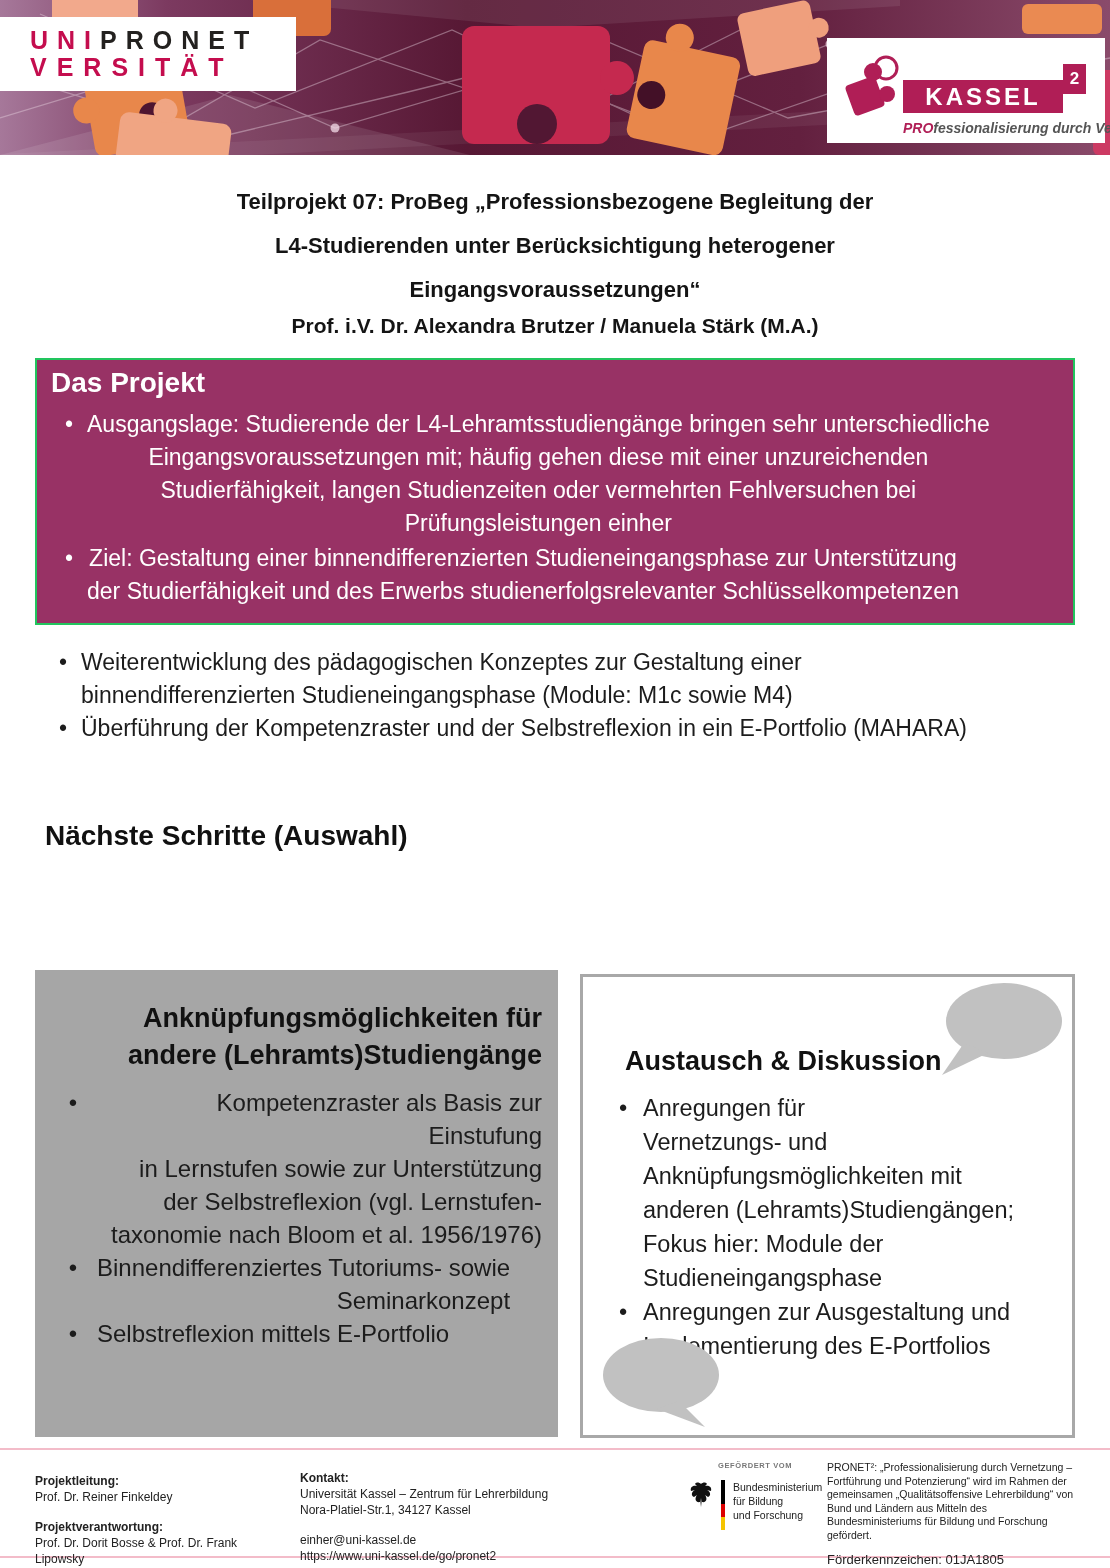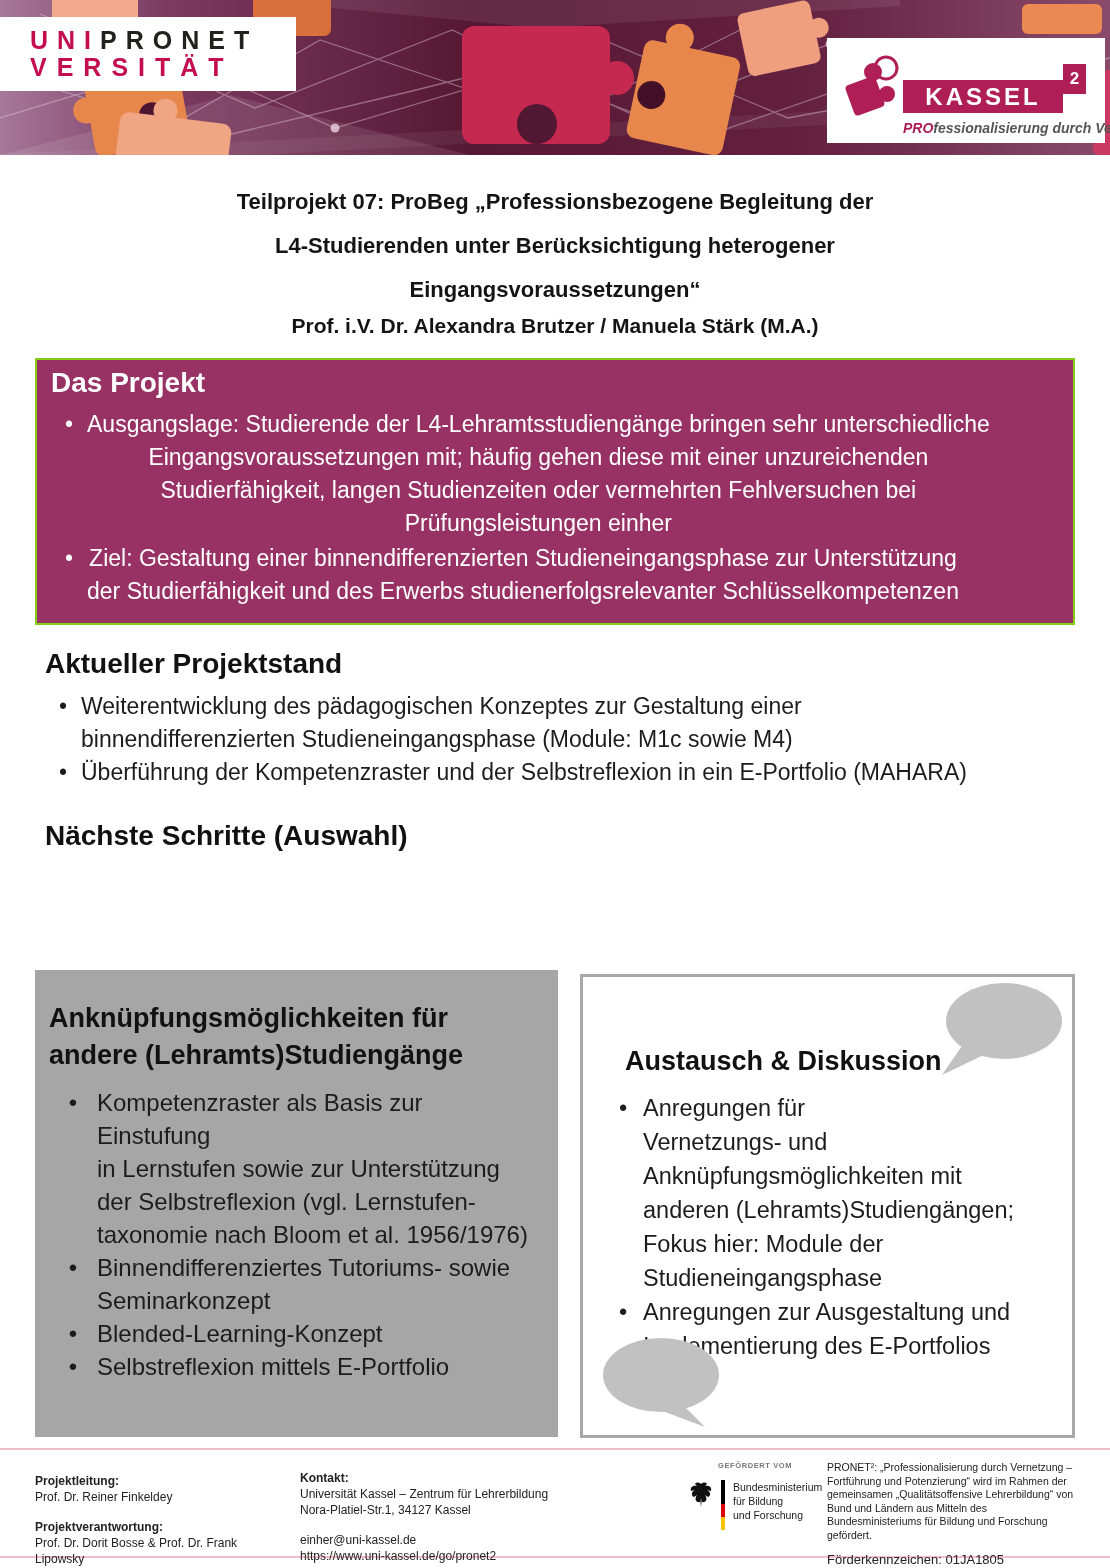--- a/index.html
+++ b/index.html
@@ -32,35 +32,35 @@
 
   
   ul.blist{list-style:none;margin:0;padding:0;}
   ul.blist li{display:flex;align-items:flex-start;}
   ul.blist .marker{flex:0 0 36px;text-align:center;}
   ul.blist .marker::before{content:"\2022";}
   .pre{white-space:pre-line;}
 
   
   .project-box{position:absolute;left:35px;top:358px;width:1040px;height:267px;box-sizing:border-box;
-               background:#983265;border:2px solid #84cc16;color:#fff;padding:2px 14px;overflow:hidden;}
+               background:#983265;border:2px solid #22c55e;color:#fff;padding:2px 14px;overflow:hidden;}
   .project-box h2{margin:2px 0 6px 0;font-size:28px;line-height:38px;}
   .project-box ul.blist{font-size:23px;line-height:33px;text-align:center;}
   .project-box ul.blist li{margin-bottom:2px;}
 
   
   .section{position:absolute;left:45px;width:1040px;}
   .section h2{margin:0 0 8px 0;font-size:28px;line-height:36px;color:#111;}
   .section ul.blist{font-size:23px;line-height:33px;}
   .sec-stand{top:646px;}
   .sec-schritte{top:818px;}
 
   
   .gray-box{position:absolute;left:35px;top:970px;width:523px;height:467px;box-sizing:border-box;
-            background:#a6a6a6;padding:30px 16px 0 14px;overflow:hidden;}
+            background:#a6a6a6;padding:30px 16px 0 14px;overflow:hidden;text-align:right;}
   .gray-box h3{margin:0 0 12px 0;font-size:27px;line-height:37px;color:#111;}
   .gray-box .intro{font-size:24px;line-height:32px;margin:0 0 8px 0;}
   .gray-box ul.blist{font-size:24px;line-height:33px;}
   .gray-box ul.blist .marker{flex:0 0 48px;}
 
   .disc-box{position:absolute;left:580px;top:974px;width:495px;height:464px;box-sizing:border-box;
             background:#fff;border:3px solid #a8a8a8;overflow:hidden;}
   .disc-box h3{margin:66px 0 12px 42px;font-size:27px;line-height:36px;color:#111;}
   .disc-box ul.blist{font-size:23.5px;line-height:34px;margin-left:36px;}
   .disc-box ul.blist .marker{flex:0 0 24px;text-align:left;}
@@ -195,21 +195,20 @@
         </li>
       <li>
           <span class="marker"></span>
           <span class="pre">Ziel: Gestaltung einer binnendifferenzierten Studieneingangsphase zur Unterstützung
 der Studierfähigkeit und des Erwerbs studienerfolgsrelevanter Schlüsselkompetenzen</span>
         </li>
     </ul>
   </div>
 
   <div class="section sec-stand">
-    <h2>Aktueller Projektstand</h2>
     <ul class="blist">
       <li>
           <span class="marker"></span>
           <span class="pre">Weiterentwicklung des pädagogischen Konzeptes zur Gestaltung einer
 binnendifferenzierten Studieneingangsphase (Module: M1c sowie M4)</span>
         </li>
       <li>
           <span class="marker"></span>
           <span class="pre">Überführung der Kompetenzraster und der Selbstreflexion in ein E-Portfolio (MAHARA)</span>
         </li>
@@ -228,24 +227,20 @@
           <span class="marker"></span>
           <span class="pre">Kompetenzraster als Basis zur Einstufung
 in Lernstufen sowie zur Unterstützung
 der Selbstreflexion (vgl. Lernstufen-
 taxonomie nach Bloom et al. 1956/1976)</span>
         </li>
       <li>
           <span class="marker"></span>
           <span class="pre">Binnendifferenziertes Tutoriums- sowie
 Seminarkonzept</span>
-        </li>
-      <li>
-          <span class="marker"></span>
-          <span class="pre">Blended-Learning-Konzept</span>
         </li>
       <li>
           <span class="marker"></span>
           <span class="pre">Selbstreflexion mittels E-Portfolio</span>
         </li>
     </ul>
   </div>
 
   <div class="disc-box">
     <svg class="bubble-tr" width="132" height="104" viewBox="0 0 132 104">

